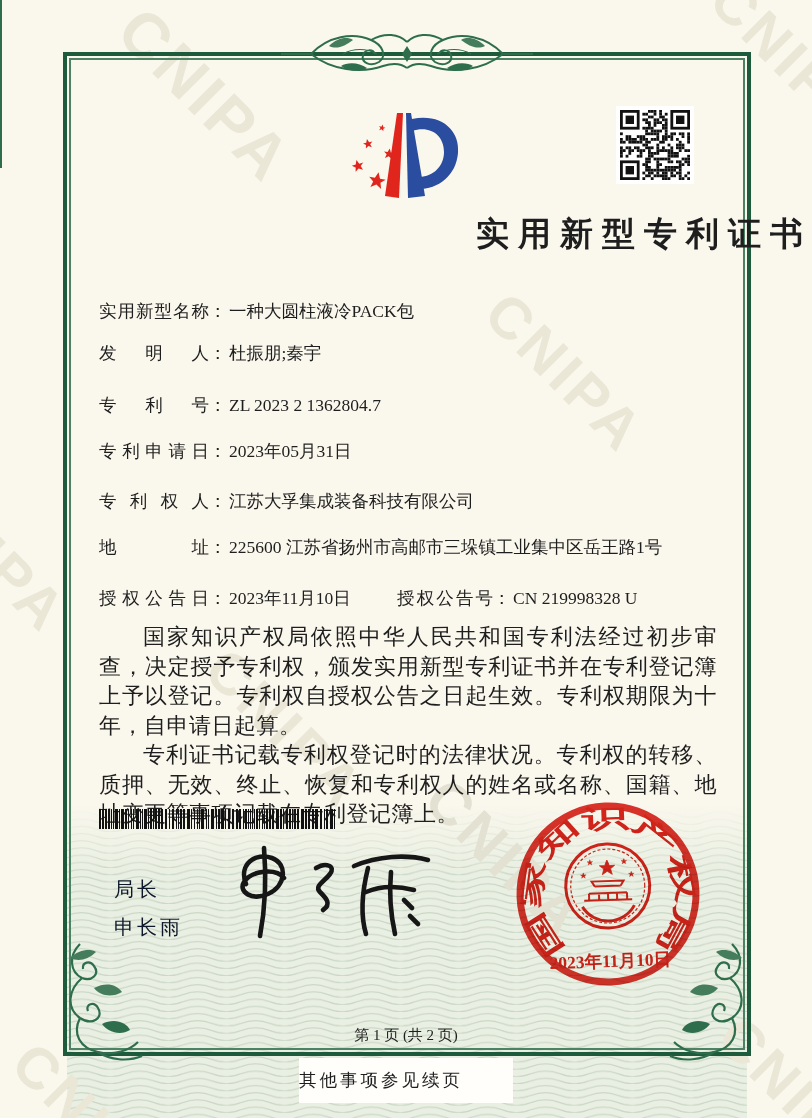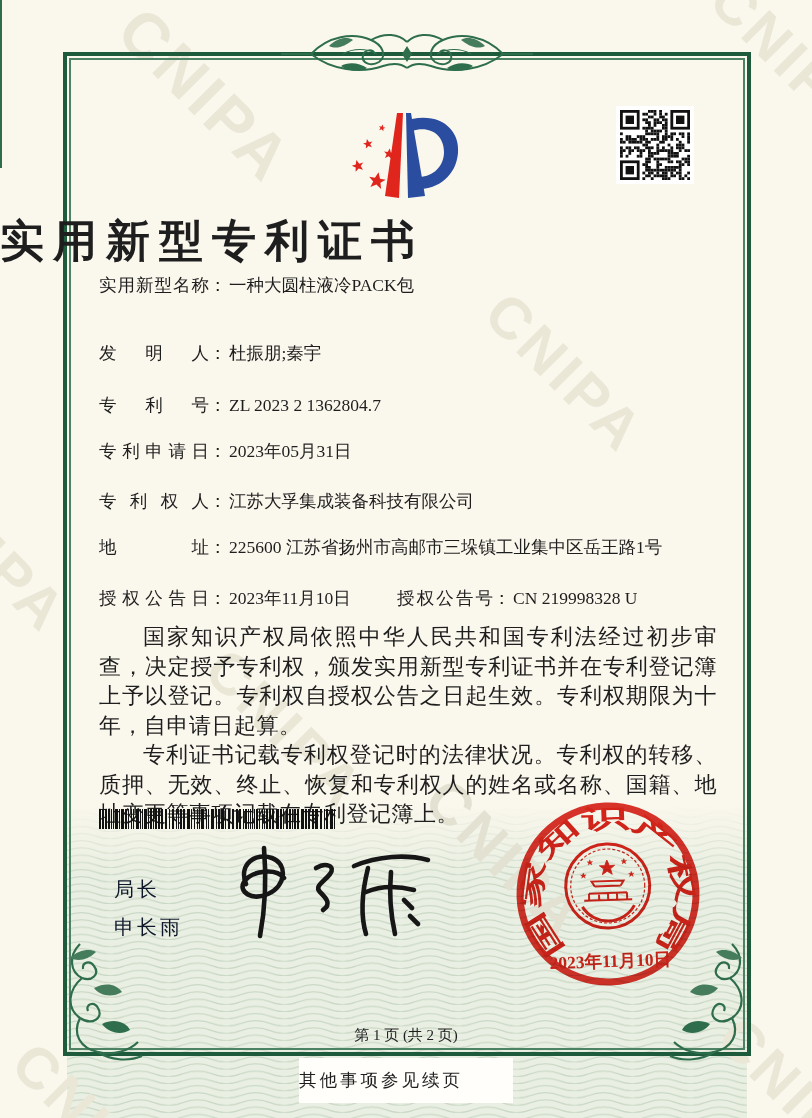--- a/index.html
+++ b/index.html
@@ -18,21 +18,21 @@
   .frame{position:absolute;left:63px;top:52px;width:688px;height:1004px;
       border:4px solid #1d5b3c;z-index:4}
   .frame-inner{position:absolute;inset:2px;border:2px solid #4d8264}
   .edgeline{position:absolute;left:0;top:0;width:2px;height:168px;background:#2f6b4d;z-index:6}
   .orn{position:absolute;z-index:5}
   
   .certno{position:absolute;left:98px;top:103px;font-size:17px;letter-spacing:1px;z-index:6}
   .logo{position:absolute;left:346px;top:104px;z-index:6}
   .qrbox{position:absolute;left:616px;top:106px;width:78px;height:78px;background:#fff;
       display:flex;align-items:center;justify-content:center;z-index:6}
-  .title{position:absolute;left:0;top:212px;width:100%;text-align:left;font-size:44px;
+  .title{position:absolute;left:0;top:212px;width:100%;text-align:right;font-size:33px;
       font-weight:bold;letter-spacing:9px;z-index:6}
   .frow{position:absolute;left:99px;width:616px;font-size:17.5px;line-height:23px;z-index:6}
   .flabel{display:inline-block;width:110px;text-align:justify;text-align-last:justify;vertical-align:top}
   .fcolon{display:inline-block;width:20px;vertical-align:top}
   .fvalue{display:inline-block;vertical-align:top;max-width:478px}
   .pair2{position:absolute;left:298px;top:0;white-space:nowrap}
   .pair2 .flabel{width:96px}
   .bodytext{position:absolute;left:99px;top:622px;width:618px;font-size:22px;line-height:29.5px;
       text-align:justify;letter-spacing:.5px;z-index:6}
   .bodytext p{text-indent:2em}
@@ -369,21 +369,21 @@
         <rect x="53.199999999999996" y="2.8" width="14" height="14" fill="#fff"></rect>
         <rect x="56" y="5.6" width="8.399999999999999" height="8.399999999999999" fill="#111"></rect>
         <rect x="0" y="50.4" width="19.599999999999998" height="19.599999999999998" fill="#111"></rect>
         <rect x="2.8" y="53.199999999999996" width="14" height="14" fill="#fff"></rect>
         <rect x="5.6" y="56" width="8.399999999999999" height="8.399999999999999" fill="#111"></rect>
       </svg>
     </div>
 
   <div class="title">实用新型专利证书</div>
 
-  <div class="frow" style="top:274px">
+  <div class="frow" style="top:300px">
     <span class="flabel">实用新型名称</span><span class="fcolon">：</span><span class="fvalue">一种大圆柱液冷PACK包</span>
   </div>
   <div class="frow" style="top:342px">
     <span class="flabel">发明人</span><span class="fcolon">：</span><span class="fvalue">杜振朋;秦宇</span>
   </div>
   <div class="frow" style="top:394px">
     <span class="flabel">专利号</span><span class="fcolon">：</span><span class="fvalue">ZL 2023 2 1362804.7</span>
   </div>
   <div class="frow" style="top:440px">
     <span class="flabel">专利申请日</span><span class="fcolon">：</span><span class="fvalue">2023年05月31日</span>

